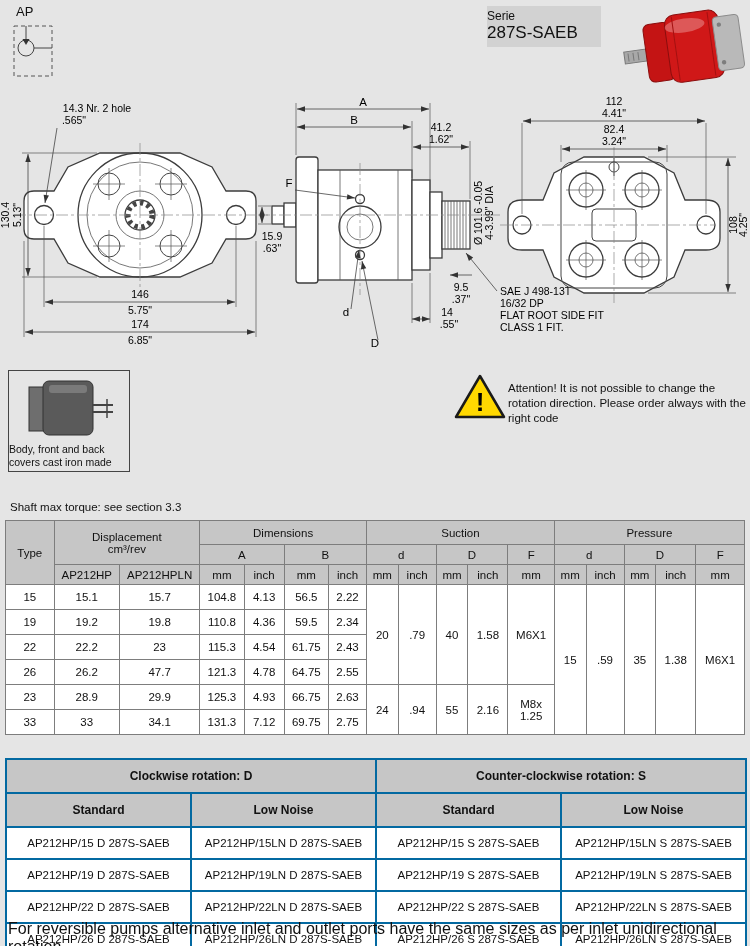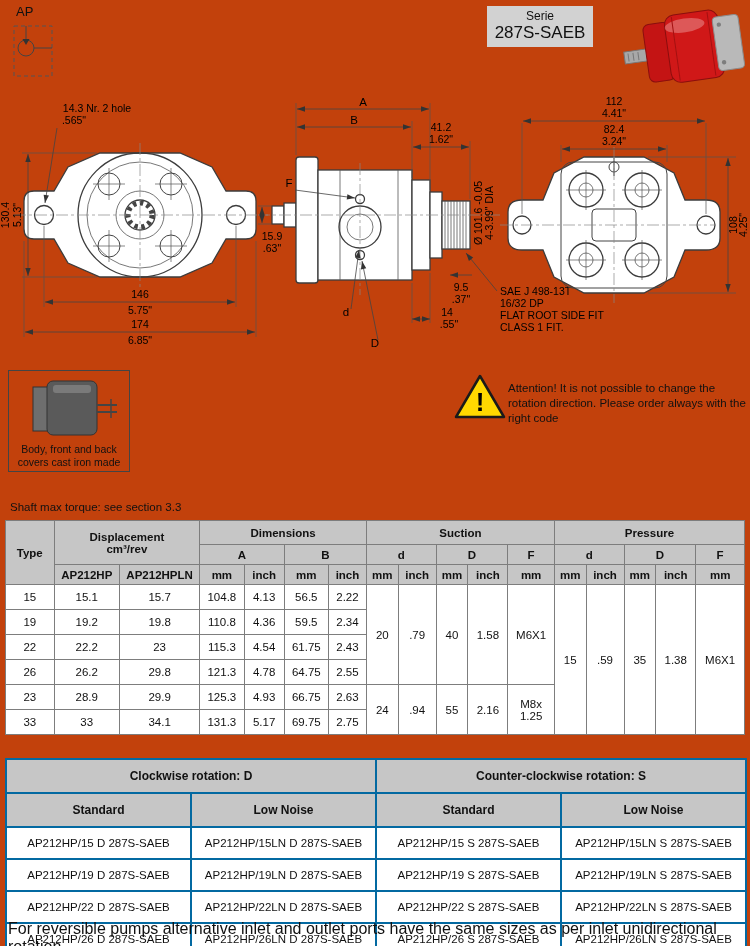--- a/index.html
+++ b/index.html
@@ -1,58 +1,58 @@
 <!DOCTYPE html>
 <html><head>
 <meta charset="utf-8">
 <style>
   *{margin:0;padding:0;box-sizing:border-box}
   html,body{background:#fff}
-  .page{position:relative;width:750px;height:946px;background:#c2410c;
+  .page{position:relative;width:750px;height:946px;background:#e5e5e5;
         font-family:"Liberation Sans",sans-serif;color:#111;overflow:hidden}
   .abs{position:absolute}
   .pre{white-space:pre-line}
   .b{font-weight:normal}
 
   .ap-label{left:16px;top:4px;font-size:13px}
   .ap-symbol{left:8px;top:18px}
 
-  .serie-box{left:487px;top:6px;width:106px;height:41px;background:#d2d2d2;
-             text-align:center;padding-top:3px}
+  .serie-box{left:487px;top:6px;width:114px;height:41px;background:#d2d2d2;
+             text-align:left;padding-top:3px}
   .serie-label{font-size:12px;line-height:14px}
   .serie-value{font-size:17px;line-height:20px}
 
   .pump-photo{left:616px;top:2px}
 
   .drawings{left:0;top:95px}
   svg text{font-family:"Liberation Sans",sans-serif}
   .outline{fill:#fff;stroke:#3c3c3c;stroke-width:1.3}
   .outline2{fill:none;stroke:#3c3c3c;stroke-width:1.3}
   .thin{fill:none;stroke:#555;stroke-width:0.8}
   .thin2{fill:none;stroke:#444;stroke-width:1}
   .cl{stroke:#888;stroke-width:0.7;stroke-dasharray:12 3 3 3;fill:none}
   .ext{stroke:#555;stroke-width:0.7}
   .dl{stroke:#444;stroke-width:0.8;fill:none}
   .dim{font-size:10.5px;fill:#000}
   .lbl{font-size:11.5px;fill:#000}
   .dashed{fill:none;stroke:#555;stroke-width:1;stroke-dasharray:4 3}
 
   .cast-box{left:8px;top:370px;width:122px;height:102px;border:1px solid #444;
-            text-align:center;padding-top:4px}
+            padding-top:4px}
   .cast-caption{font-size:10.5px;line-height:13px;margin-top:2px}
 
   .torque-notes{left:10px;top:498px;font-size:11.5px;line-height:18px}
 
   .warning-icon{left:453px;top:372px}
   .attention-text{left:508px;top:381px;width:240px;font-size:11.5px;line-height:15px}
 
   table{border-collapse:collapse;table-layout:fixed}
   .spec{left:5px;top:520px;width:740px;font-size:11.5px}
   .spec th,.spec td{border:1px solid #7d7d7d;text-align:center;vertical-align:middle;padding:2px 1px}
-  .spec th{background:#c6c6c6;font-weight:bold}
+  .spec th{background:#c6c6c6;font-weight:normal}
   .spec thead tr:first-child th{height:24px}
   .spec thead tr th{height:20px}
   .spec tbody td{height:25px;background:#fff}
 
   .rot{left:5px;top:758px;width:740px;font-size:11.5px}
   .rot th,.rot td{border:2px solid #0369a1;text-align:center;vertical-align:middle;padding:9px 1px;height:21px}
   .rot th{background:#c6c6c6;font-weight:bold;font-size:12px}
   .rot td{background:#fff}
 
   .footer-note{left:8px;top:920px;font-size:16px}
@@ -403,21 +403,21 @@
         <td>22.2</td>
         <td>23</td>
         <td>115.3</td>
         <td>4.54</td>
         <td>61.75</td>
         <td>2.43</td>
       </tr>
       <tr>
         <td class="b">26</td>
         <td>26.2</td>
-        <td>29.8</td>
+        <td>47.7</td>
         <td>121.3</td>
         <td>4.78</td>
         <td>64.75</td>
         <td>2.55</td>
       </tr>
       <tr>
         <td class="b">23</td>
         <td>28.9</td>
         <td>29.9</td>
         <td>125.3</td>
@@ -429,21 +429,21 @@
         <td rowspan="2">55</td>
         <td rowspan="2">2.16</td>
         <td rowspan="2" class="pre">M8x
 1.25</td>
       </tr>
       <tr>
         <td class="b">33</td>
         <td>33</td>
         <td>34.1</td>
         <td>131.3</td>
-        <td>5.17</td>
+        <td>7.12</td>
         <td>69.75</td>
         <td>2.75</td>
       </tr>
     </tbody>
   </table>
 
   <table class="abs rot">
     <colgroup>
         <col style="width:185px">
         <col style="width:185px">

